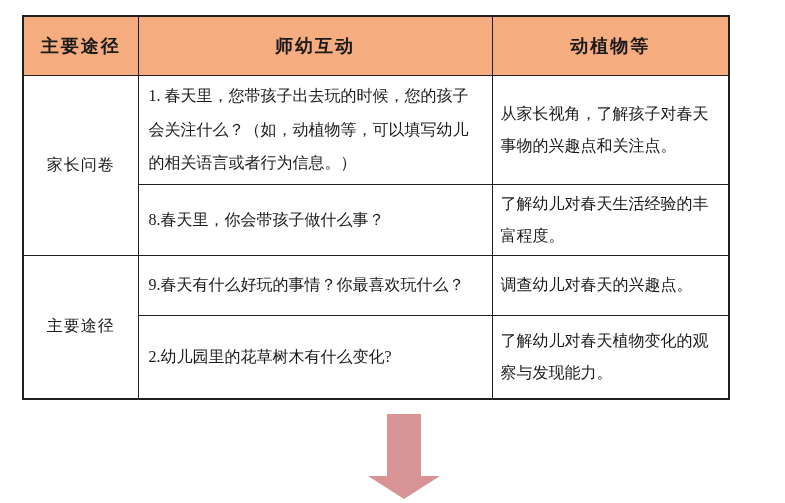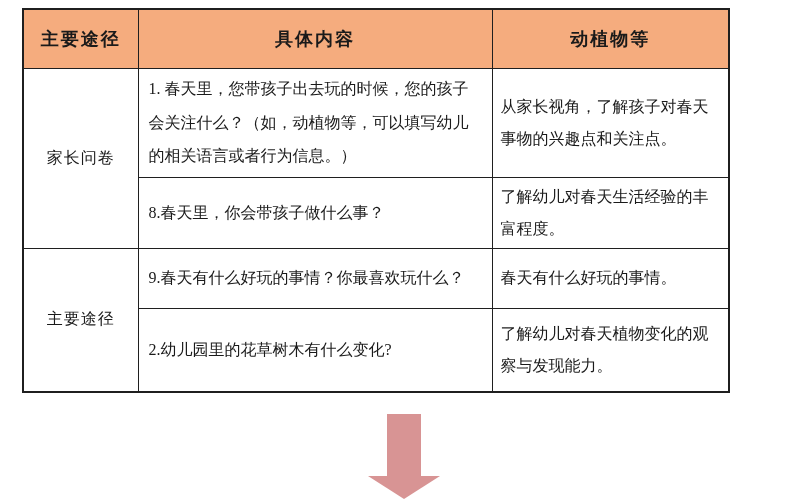--- a/index.html
+++ b/index.html
@@ -12,21 +12,21 @@
     width: 785px;
     height: 503px;
     background: #ffffff;
     font-family: "Liberation Serif", "DejaVu Serif", serif;
     color: #1a1a1a;
     overflow: hidden;
   }
   table.survey-table {
     position: absolute;
     left: 22px;
-    top: 8px;
+    top: 15px;
     width: 706px;
     border-collapse: collapse;
     table-layout: fixed;
     border: 2px solid var(--border, #1f1f1f);
   }
   .survey-table th,
   .survey-table td {
     border: 1.5px solid var(--border, #1f1f1f);
     box-sizing: border-box;
     overflow: hidden;
@@ -102,38 +102,38 @@
 
   <table class="survey-table">
     <colgroup>
       <col style="width:115px">
       <col style="width:354px">
       <col style="width:237px">
     </colgroup>
     <thead>
       <tr class="row-header">
         <th>主要途径</th>
-        <th>具体内容</th>
+        <th>师幼互动</th>
         <th>动植物等</th>
       </tr>
     </thead>
     <tbody>
       <tr class="row-1">
         <td class="channel-cell" rowspan="2">家长问卷</td>
         <td class="content-cell">1. 春天里，您带孩子出去玩的时候，您的孩子会关注什么？（如，动植物等，可以填写幼儿的相关语言或者行为信息。）</td>
         <td class="purpose-cell">从家长视角，了解孩子对春天事物的兴趣点和关注点。</td>
       </tr>
       <tr class="row-2">
         <td class="content-cell">8.春天里，你会带孩子做什么事？</td>
         <td class="purpose-cell">了解幼儿对春天生活经验的丰富程度。</td>
       </tr>
       <tr class="row-3">
         <td class="channel-cell" rowspan="2">主要途径</td>
         <td class="content-cell">9.春天有什么好玩的事情？你最喜欢玩什么？</td>
-        <td class="purpose-cell">春天有什么好玩的事情。</td>
+        <td class="purpose-cell">调查幼儿对春天的兴趣点。</td>
       </tr>
       <tr class="row-4">
         <td class="content-cell">2.幼儿园里的花草树木有什么变化?</td>
         <td class="purpose-cell">了解幼儿对春天植物变化的观察与发现能力。</td>
       </tr>
     </tbody>
   </table>
 
   <div class="down-arrow">
     <div class="shaft"></div>

